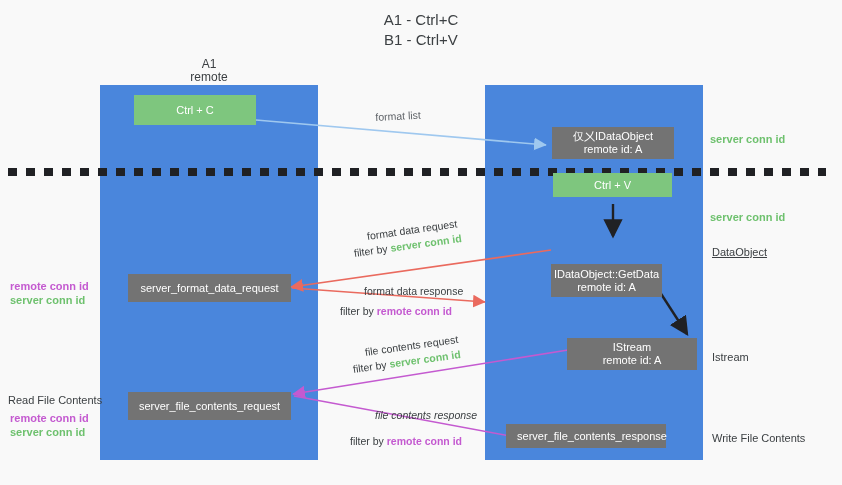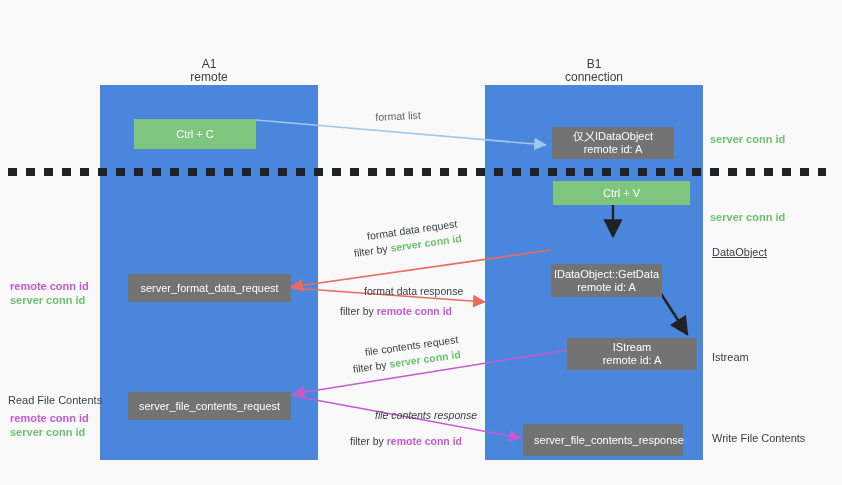--- a/index.html
+++ b/index.html
@@ -57,28 +57,28 @@
   .fmtlist{
     position:absolute;font-size:10.5px;color:#5f6368;
     transform:rotate(-3deg);transform-origin:left top;
   }
 </style>
 </head>
 <body>
 
 <div id="stage">
 
+  <div class="title">A1 - Ctrl+C
+B1 - Ctrl+V</div>
 
   <div class="col" style="left:100px;top:85px;width:218px;height:375px;"></div>
   <div class="col" style="left:485px;top:85px;width:218px;height:375px;"></div>
 
   <div class="colhdr" style="left:100px;top:58px;width:218px;">A1
 remote</div>
-  <div class="colhdr" style="left:485px;top:58px;width:218px;">B1
-connection</div>
 
   <svg class="layer" viewBox="0 0 842 485">
     <defs>
       <marker id="ah-blue" markerWidth="9" markerHeight="9" refX="7.5" refY="4" orient="auto">
         <path d="M0,0 L8,4 L0,8 z" fill="#9fc8ef"></path>
       </marker>
       <marker id="ah-red" markerWidth="9" markerHeight="9" refX="7.5" refY="4" orient="auto">
         <path d="M0,0 L8,4 L0,8 z" fill="#ea6a5e"></path>
       </marker>
       <marker id="ah-purple" markerWidth="9" markerHeight="9" refX="7.5" refY="4" orient="auto">
@@ -99,32 +99,32 @@
 
     <line x1="292" y1="288" x2="485" y2="302" stroke="#ea6a5e" stroke-width="1.6" marker-end="url(#ah-red)"></line>
 
     <line x1="568" y1="350" x2="293" y2="394" stroke="#c45ad0" stroke-width="1.6" marker-end="url(#ah-purple)"></line>
 
     <line x1="294" y1="396" x2="521" y2="438" stroke="#c45ad0" stroke-width="1.6" marker-end="url(#ah-purple)"></line>
 
     <line x1="8" y1="172" x2="826" y2="172" stroke="#202124" stroke-width="8" stroke-dasharray="9 9" stroke-linecap="butt"></line>
   </svg>
 
-  <div class="node green" style="left:134px;top:119px;width:122px;height:30px;">Ctrl + C</div>
+  <div class="node green" style="left:134px;top:95px;width:122px;height:30px;">Ctrl + C</div>
   <div class="node orange" style="left:128px;top:274px;width:163px;height:28px;">server_format_data_request</div>
   <div class="node orange" style="left:128px;top:392px;width:163px;height:28px;">server_file_contents_request</div>
 
   <div class="node orange" style="left:552px;top:127px;width:122px;height:32px;">仅㐅IDataObject
 remote id: A</div>
-  <div class="node green" style="left:553px;top:181px;width:137px;height:24px;">Ctrl + V</div>
+  <div class="node green" style="left:553px;top:173px;width:119px;height:24px;">Ctrl + V</div>
   <div class="node orange" style="left:551px;top:236px;width:111px;height:33px;margin-top:28px;">IDataObject::GetData
 remote id: A</div>
   <div class="node orange" style="left:567px;top:338px;width:130px;height:32px;">IStream
 remote id: A</div>
-  <div class="node orange" style="left:523px;top:424px;width:160px;height:32px;padding-left:12px;">server_file_contents_response</div>
+  <div class="node orange" style="left:506px;top:424px;width:160px;height:24px;padding-left:12px;">server_file_contents_response</div>
 
   <div class="fmtlist" style="left:375px;top:111px;">format list</div>
 
   <div class="arrowlbl rot-up" style="left:366px;top:229px;transform:rotate(-8deg);">
     <span>format data request</span>
   </div>
   <div class="arrowlbl rot-up" style="left:353px;top:246px;transform:rotate(-8deg);">
     <span>filter by </span><span class="g">server conn id</span>
   </div>
 

